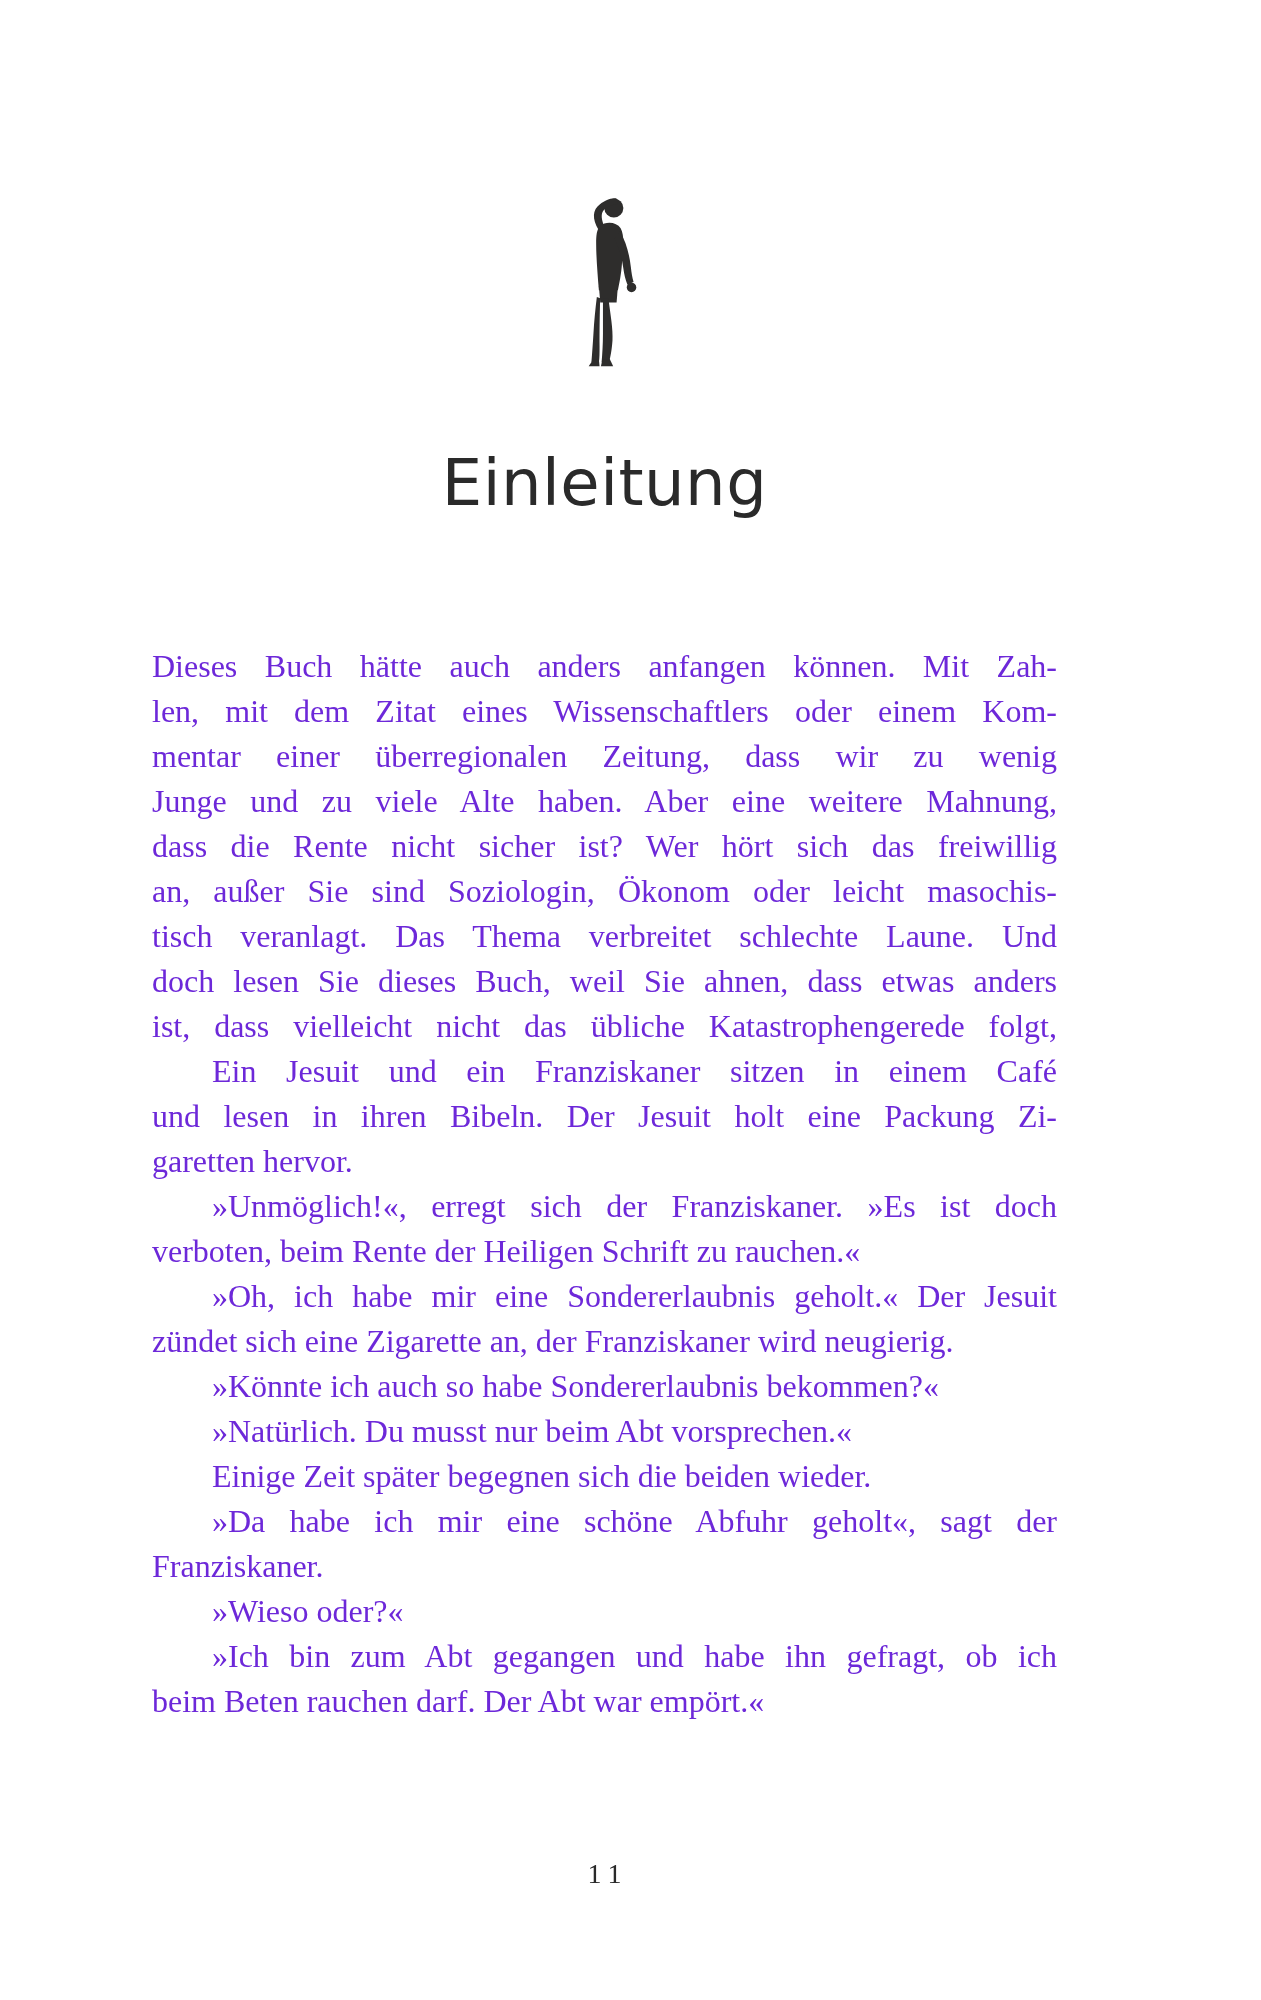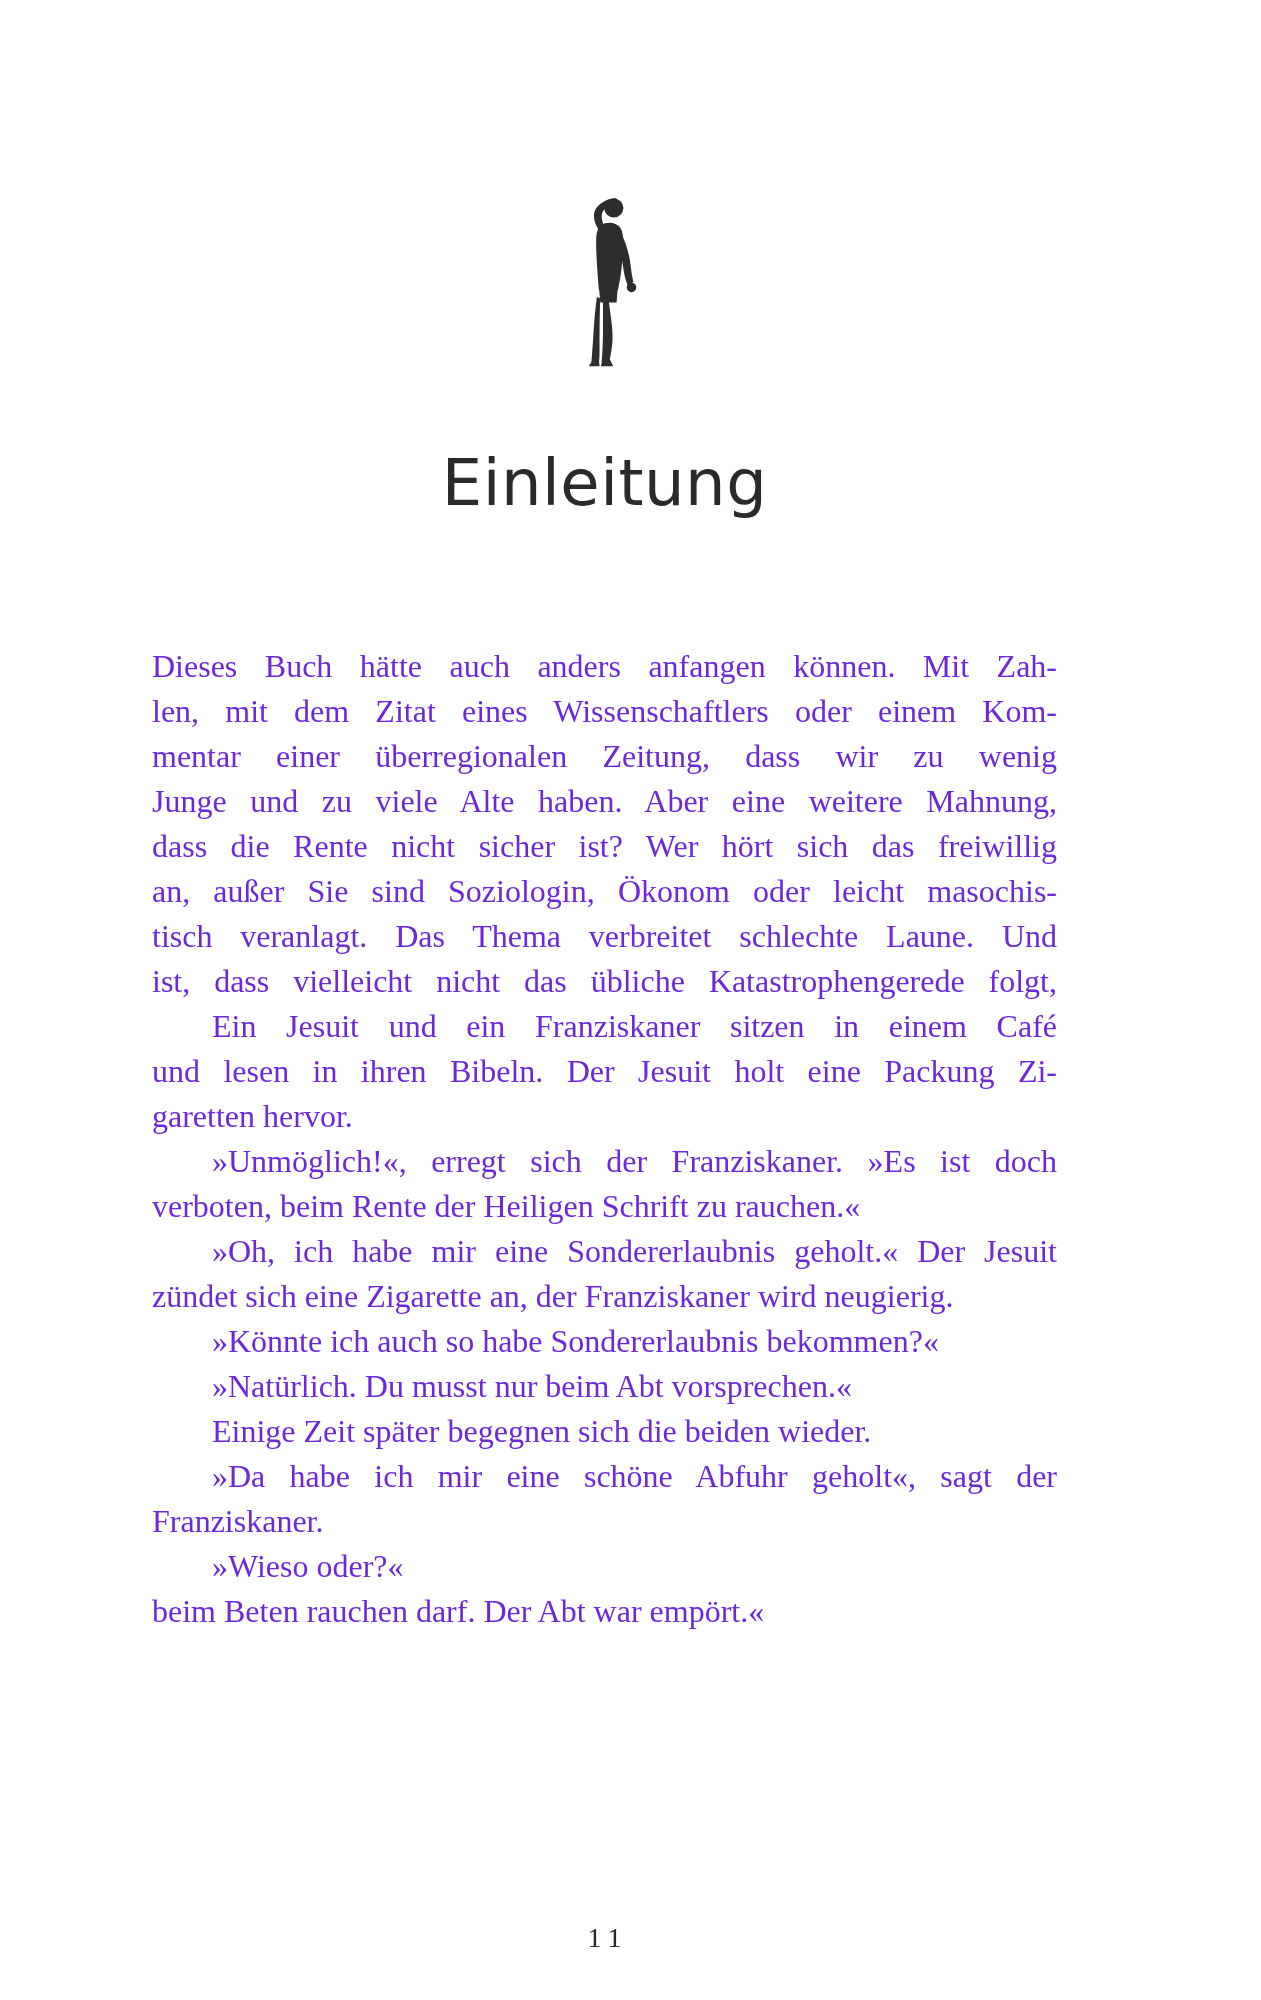--- a/index.html
+++ b/index.html
@@ -56,21 +56,21 @@
     height: 45px;
   }
   .body-text .line.last {
     text-align-last: left;
   }
   .body-text .line.in {
     padding-left: 60px;
   }
   .page-number {
     position: absolute;
-    top: 1884px;
+    top: 1820px;
     left: 0;
     width: 100%;
     text-align: center;
     font-size: 28px;
     line-height: 28px;
     color: #2a2a2a;
     letter-spacing: 7px;
     padding-left: 7px; 
     box-sizing: border-box;
   }
@@ -109,33 +109,35 @@
     <div class="chapter-title">Einleitung</div>
 
     <div class="body-text">
         <div class="line j">Dieses Buch hätte auch anders anfangen können. Mit Zah-</div>
         <div class="line j">len, mit dem Zitat eines Wissenschaftlers oder einem Kom-</div>
         <div class="line j">mentar einer überregionalen Zeitung, dass wir zu wenig</div>
         <div class="line j">Junge und zu viele Alte haben. Aber eine weitere Mahnung,</div>
         <div class="line j">dass die Rente nicht sicher ist? Wer hört sich das freiwillig</div>
         <div class="line j">an, außer Sie sind Soziologin, Ökonom oder leicht masochis-</div>
         <div class="line j">tisch veranlagt. Das Thema verbreitet schlechte Laune. Und</div>
+        <div class="line j">doch lesen Sie dieses Buch, weil Sie ahnen, dass etwas anders</div>
         <div class="line j">ist, dass vielleicht nicht das übliche Katastrophengerede folgt,</div>
         <div class="line j in">Ein Jesuit und ein Franziskaner sitzen in einem Café</div>
         <div class="line j">und lesen in ihren Bibeln. Der Jesuit holt eine Packung Zi-</div>
         <div class="line last">garetten hervor.</div>
         <div class="line j in">»Unmöglich!«, erregt sich der Franziskaner. »Es ist doch</div>
         <div class="line last">verboten, beim Rente der Heiligen Schrift zu rauchen.«</div>
         <div class="line j in">»Oh, ich habe mir eine Sondererlaubnis geholt.« Der Jesuit</div>
         <div class="line last">zündet sich eine Zigarette an, der Franziskaner wird neugierig.</div>
         <div class="line last in">»Könnte ich auch so habe Sondererlaubnis bekommen?«</div>
         <div class="line last in">»Natürlich. Du musst nur beim Abt vorsprechen.«</div>
         <div class="line last in">Einige Zeit später begegnen sich die beiden wieder.</div>
         <div class="line j in">»Da habe ich mir eine schöne Abfuhr geholt«, sagt der</div>
         <div class="line last">Franziskaner.</div>
         <div class="line last in">»Wieso oder?«</div>
+        <div class="line j in">»Ich bin zum Abt gegangen und habe ihn gefragt, ob ich</div>
         <div class="line last">beim Beten rauchen darf. Der Abt war empört.«</div>
       </div>
 
     <div class="page-number">11</div>
 
   </div>
 </div>
 
 </body></html>

